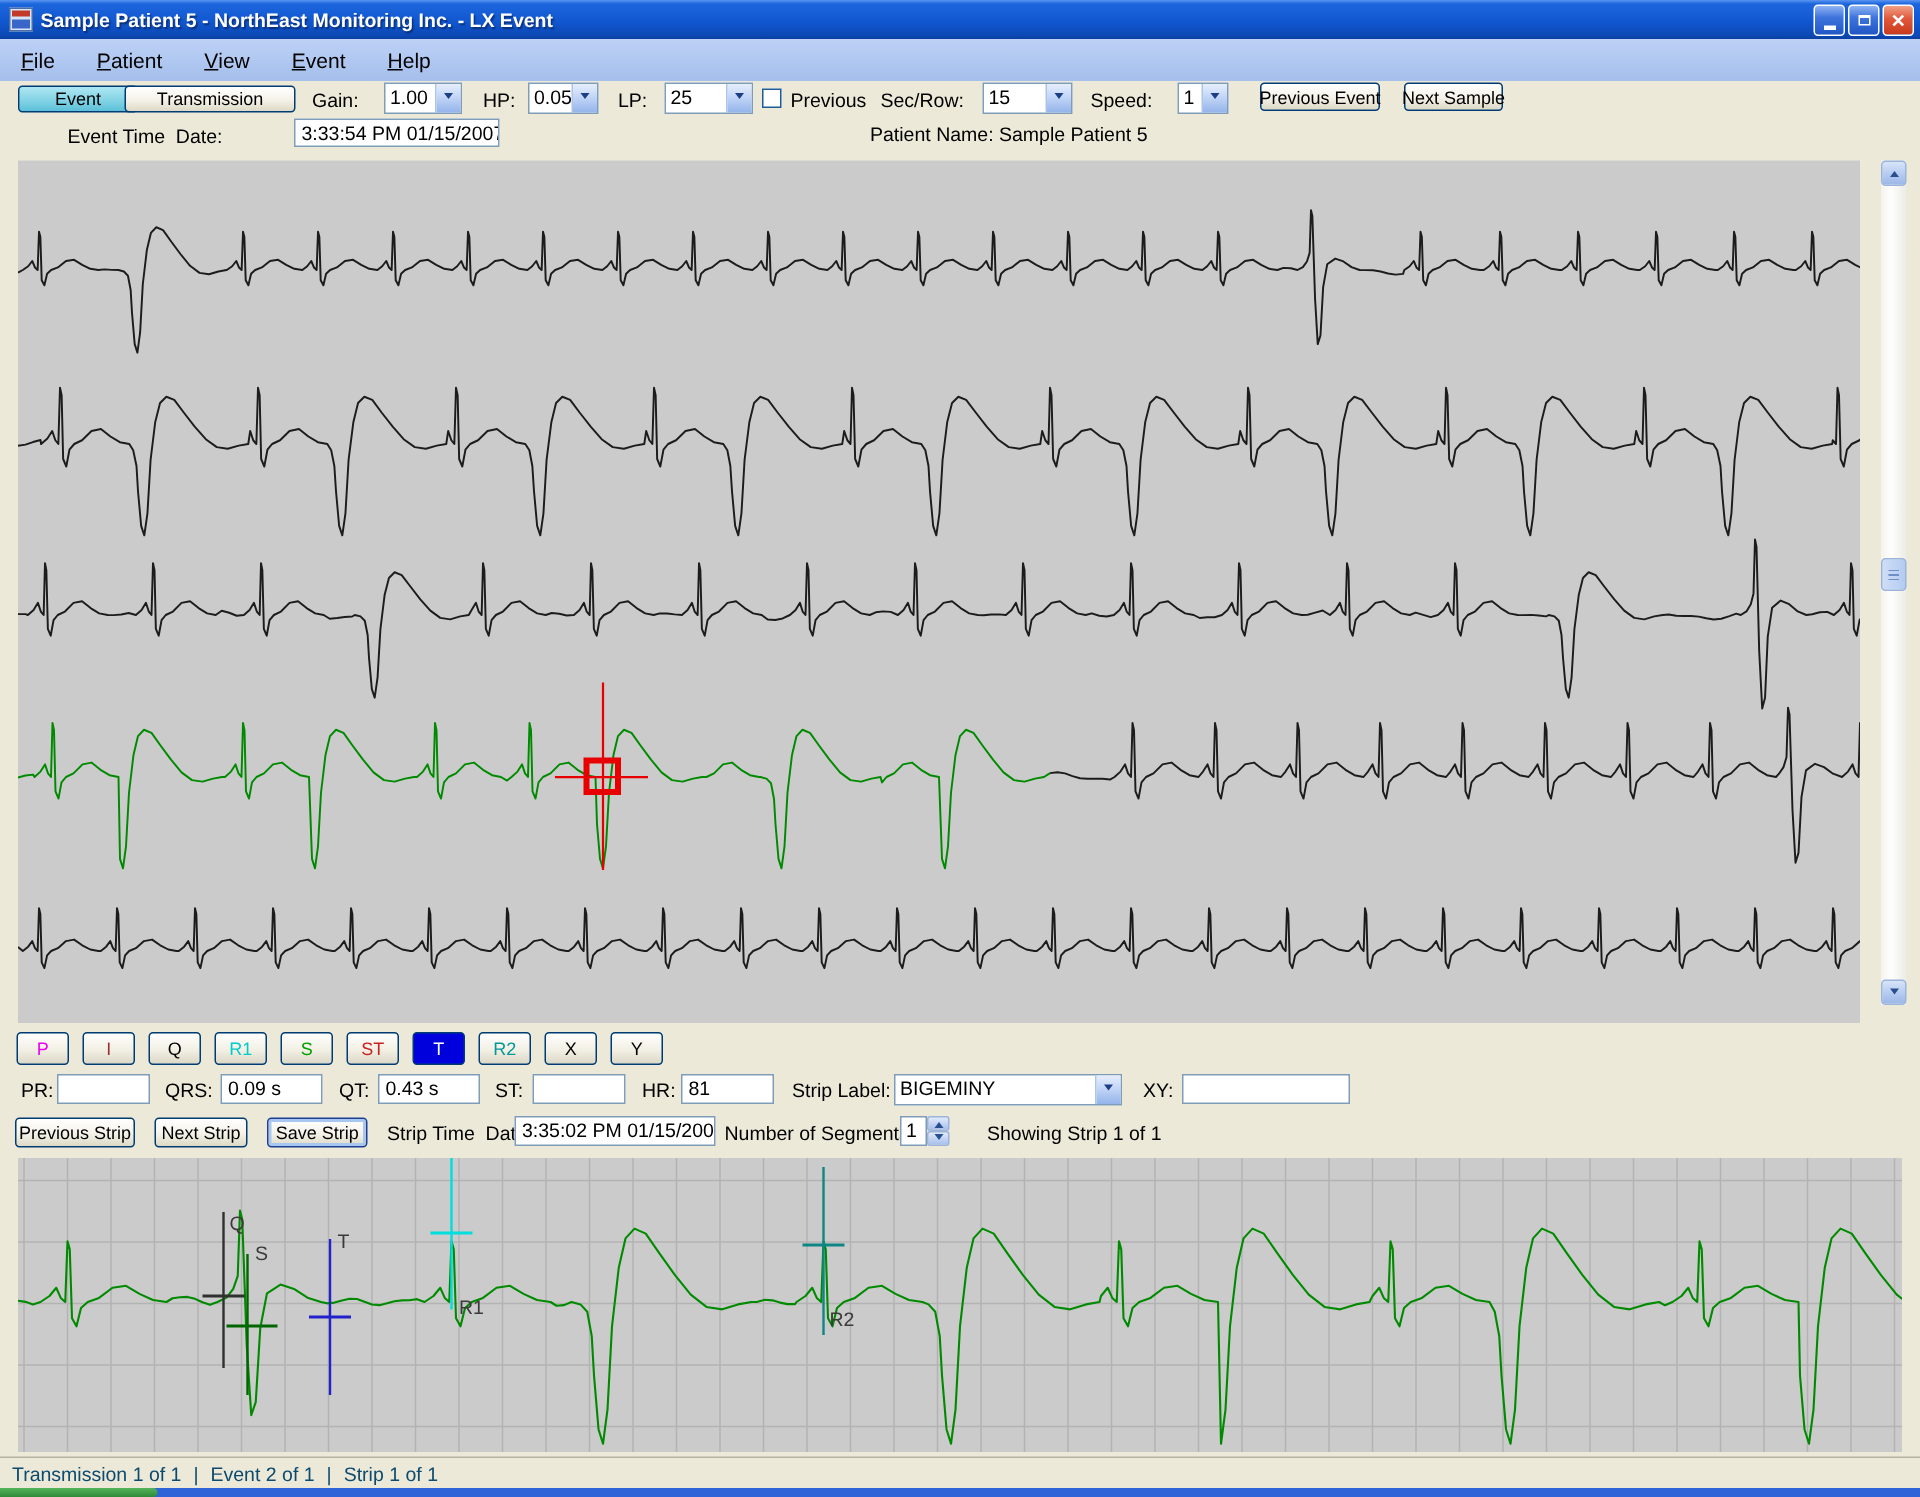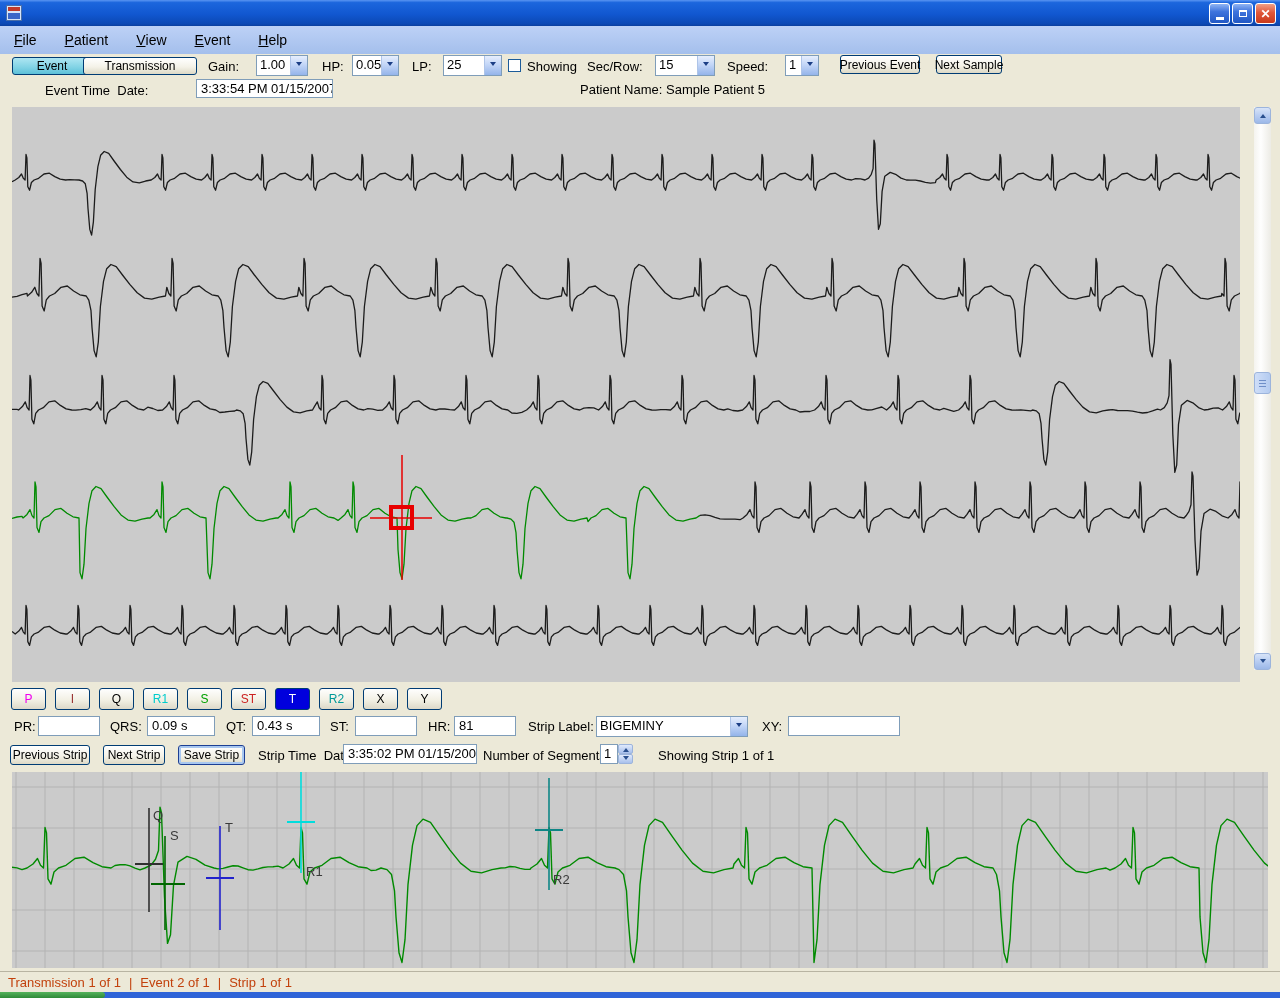--- a/index.html
+++ b/index.html
@@ -57,32 +57,33 @@
   .grip{width:7px;height:7px;background:repeating-linear-gradient(180deg,#6f8fc8 0 1px,transparent 1px 3px)}
   .spinner{display:flex}
   .spin-num{width:18px;height:20px;background:#fff;border:1px solid #7f9db9;box-sizing:border-box;
     font-size:13px;padding:1px 3px}
   .spin-btns{display:flex;flex-direction:column;width:15px;height:20px}
   .spin-b{flex:1;border:1px solid #9cb4dc;box-sizing:border-box;border-radius:2px;
     background:linear-gradient(180deg,#e0eafc,#a8c0ec);display:flex;align-items:center;justify-content:center}
   .spin-b .tri-up{border-width:3px;border-bottom-width:4px;margin-bottom:1px}
   .spin-b .tri-dn{border-width:3px;border-top-width:4px;margin-top:1px}
   .statusbar{left:0;top:971px;width:1280px;height:21px;background:#ece9d8;border-top:1px solid #b8b4a2;
-    display:flex;align-items:center;font-size:13px;color:#c2410c}
+    display:flex;align-items:center;font-size:13px;color:#0c4a6e}
   .statusbar span{margin-left:8px;white-space:pre}
   .taskbar{left:0;top:992px;width:1280px;height:6px;background:#2f64d8;overflow:hidden}
   .task-start{position:absolute;left:0;top:0;width:105px;height:6px;
     background:linear-gradient(180deg,#55b35c,#2f8a38);border-radius:0 3px 3px 0}
   svg{display:block}
 </style>
 </head>
 <body>
 
 <div class="abs titlebar">
   <div class="app-icon"></div>
+  <div class="title-text">Sample Patient 5 - NorthEast Monitoring Inc. - LX Event</div>
   <div class="winbtns">
     <div class="winbtn">
         <div class="glyph-min"></div>
       </div>
     <div class="winbtn">
         <div class="glyph-restore"></div>
       </div>
     <div class="winbtn close">
         <div class="glyph-close">✕</div>
       </div>
@@ -124,21 +125,21 @@
 
 <div class="abs lbl" style="left:412px;top:59px">LP:</div>
 <div class="abs combo" style="left:443px;top:55px;width:59px;height:21px">
   <span class="combo-val">25</span>
   <span class="combo-btn">
       <span class="arr-dn"></span>
     </span>
 </div>
 
 <div class="abs checkbox" style="left:508px;top:59px"></div>
-<div class="abs lbl" style="left:527px;top:59px">Showing</div>
+<div class="abs lbl" style="left:527px;top:59px">Previous</div>
 
 <div class="abs lbl" style="left:587px;top:59px">Sec/Row:</div>
 <div class="abs combo" style="left:655px;top:55px;width:60px;height:21px">
   <span class="combo-val">15</span>
   <span class="combo-btn">
       <span class="arr-dn"></span>
     </span>
 </div>
 
 <div class="abs lbl" style="left:727px;top:59px">Speed:</div>

